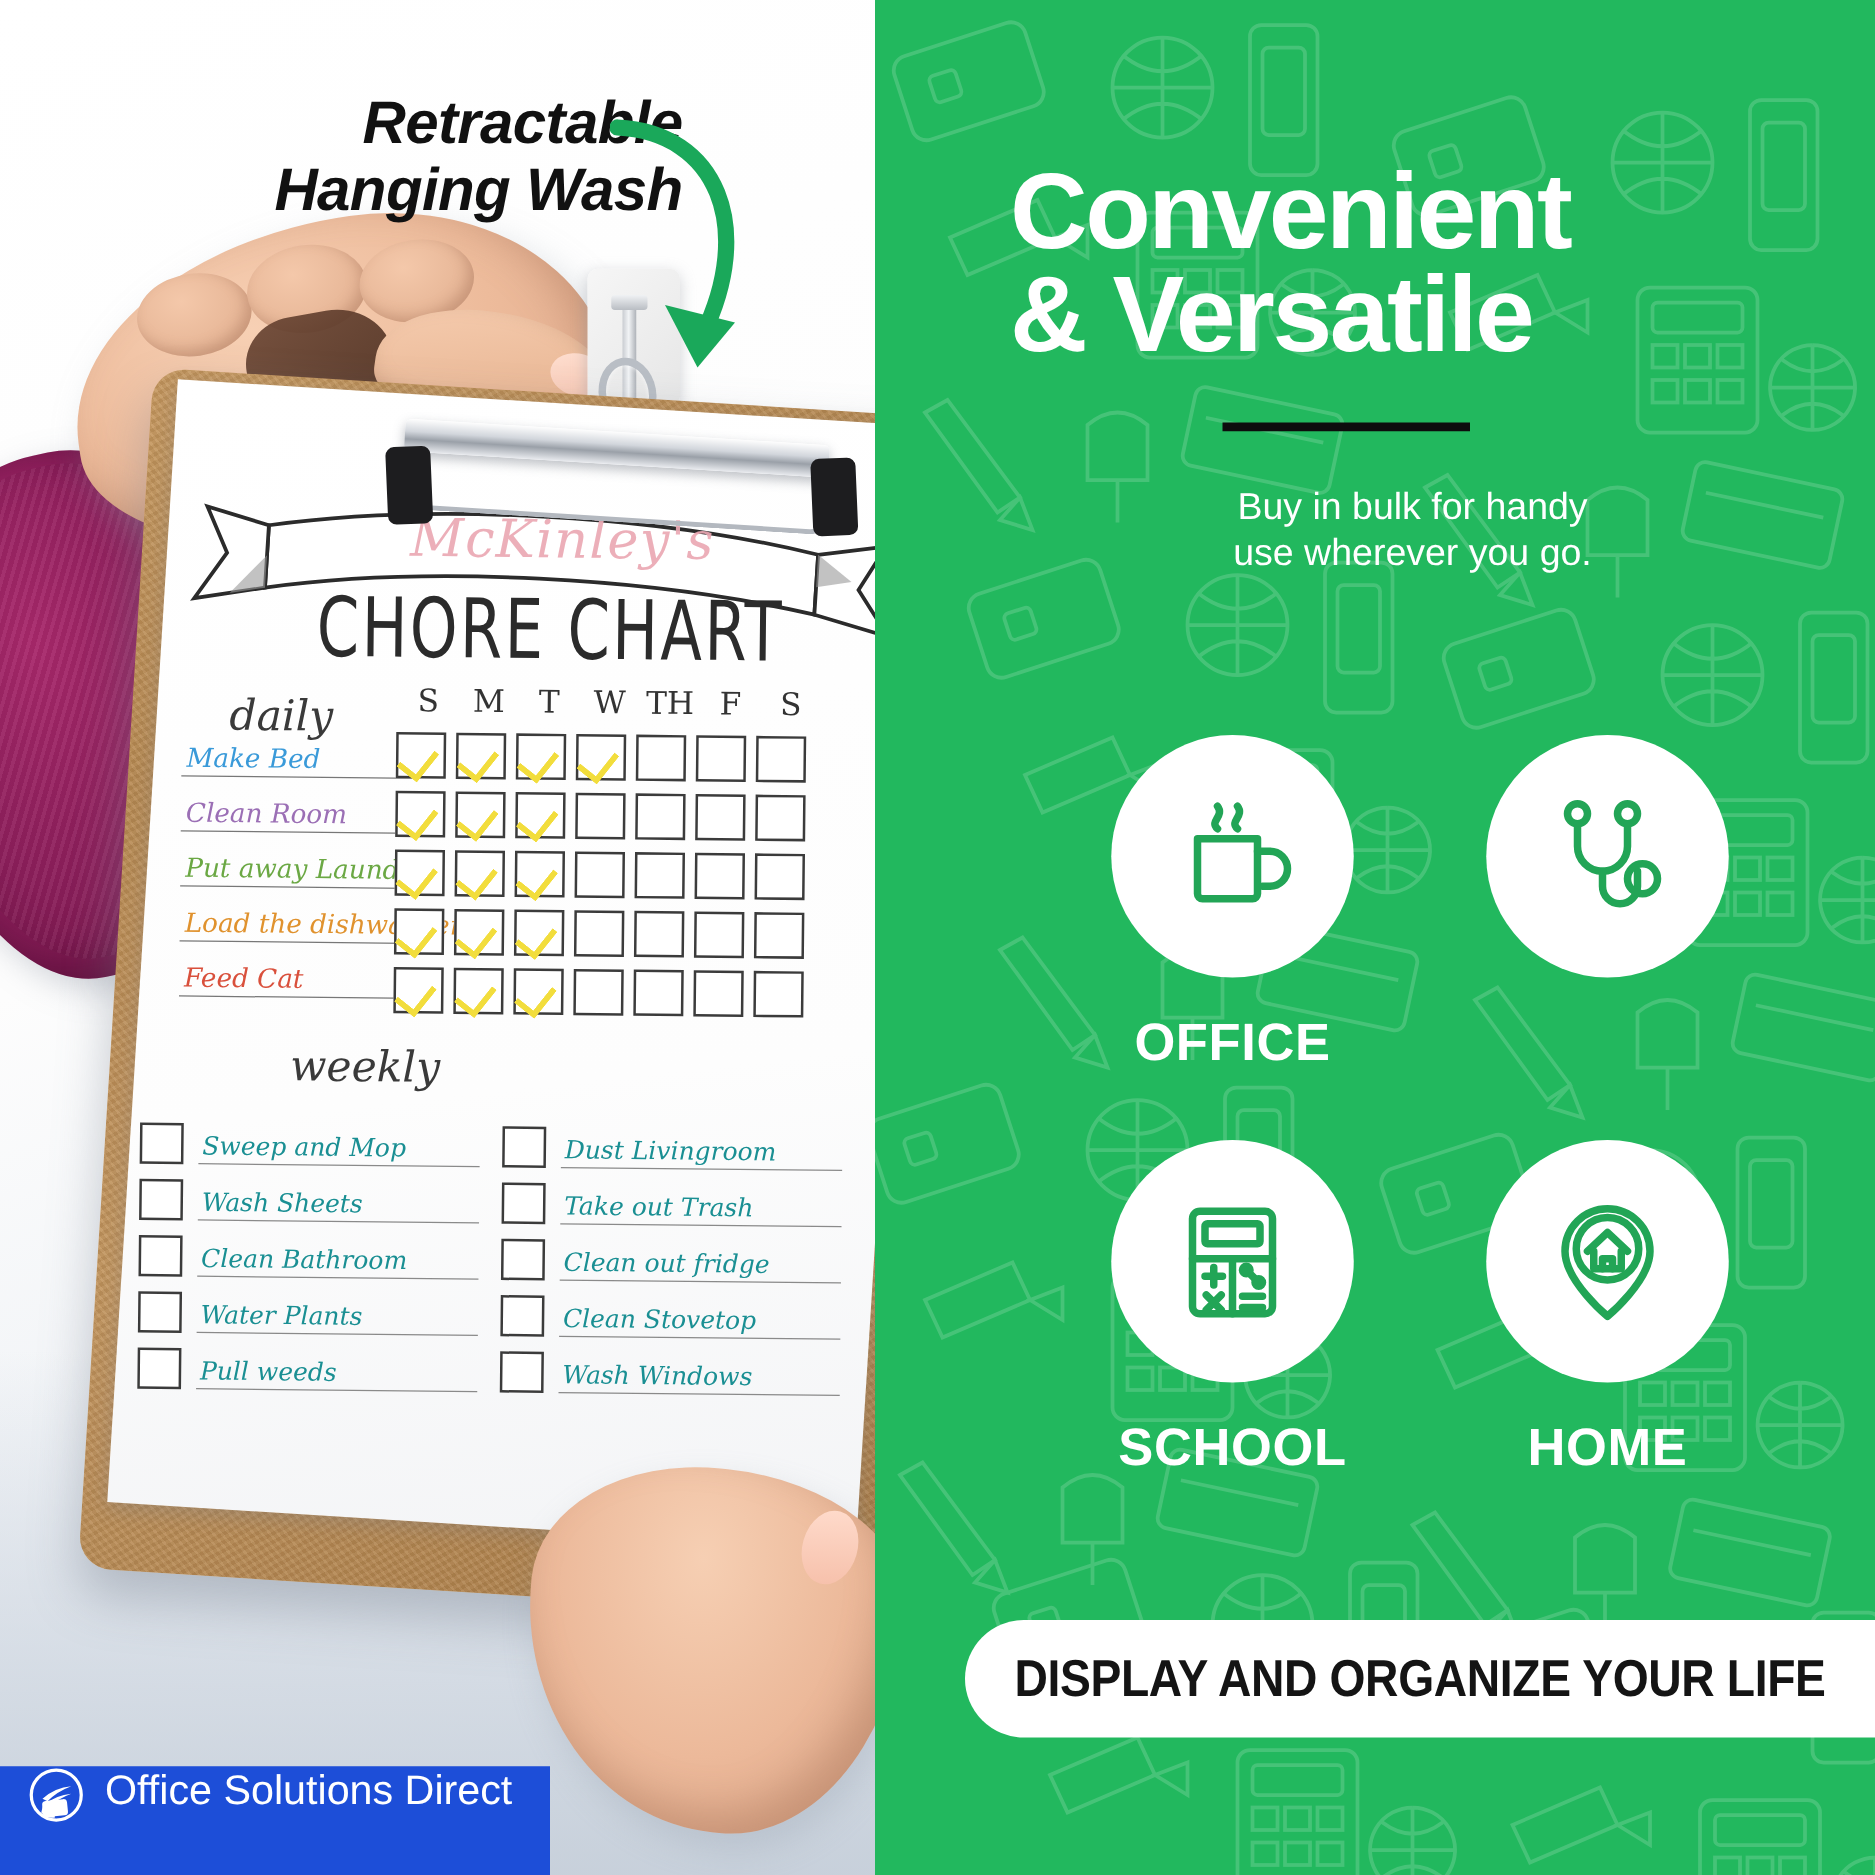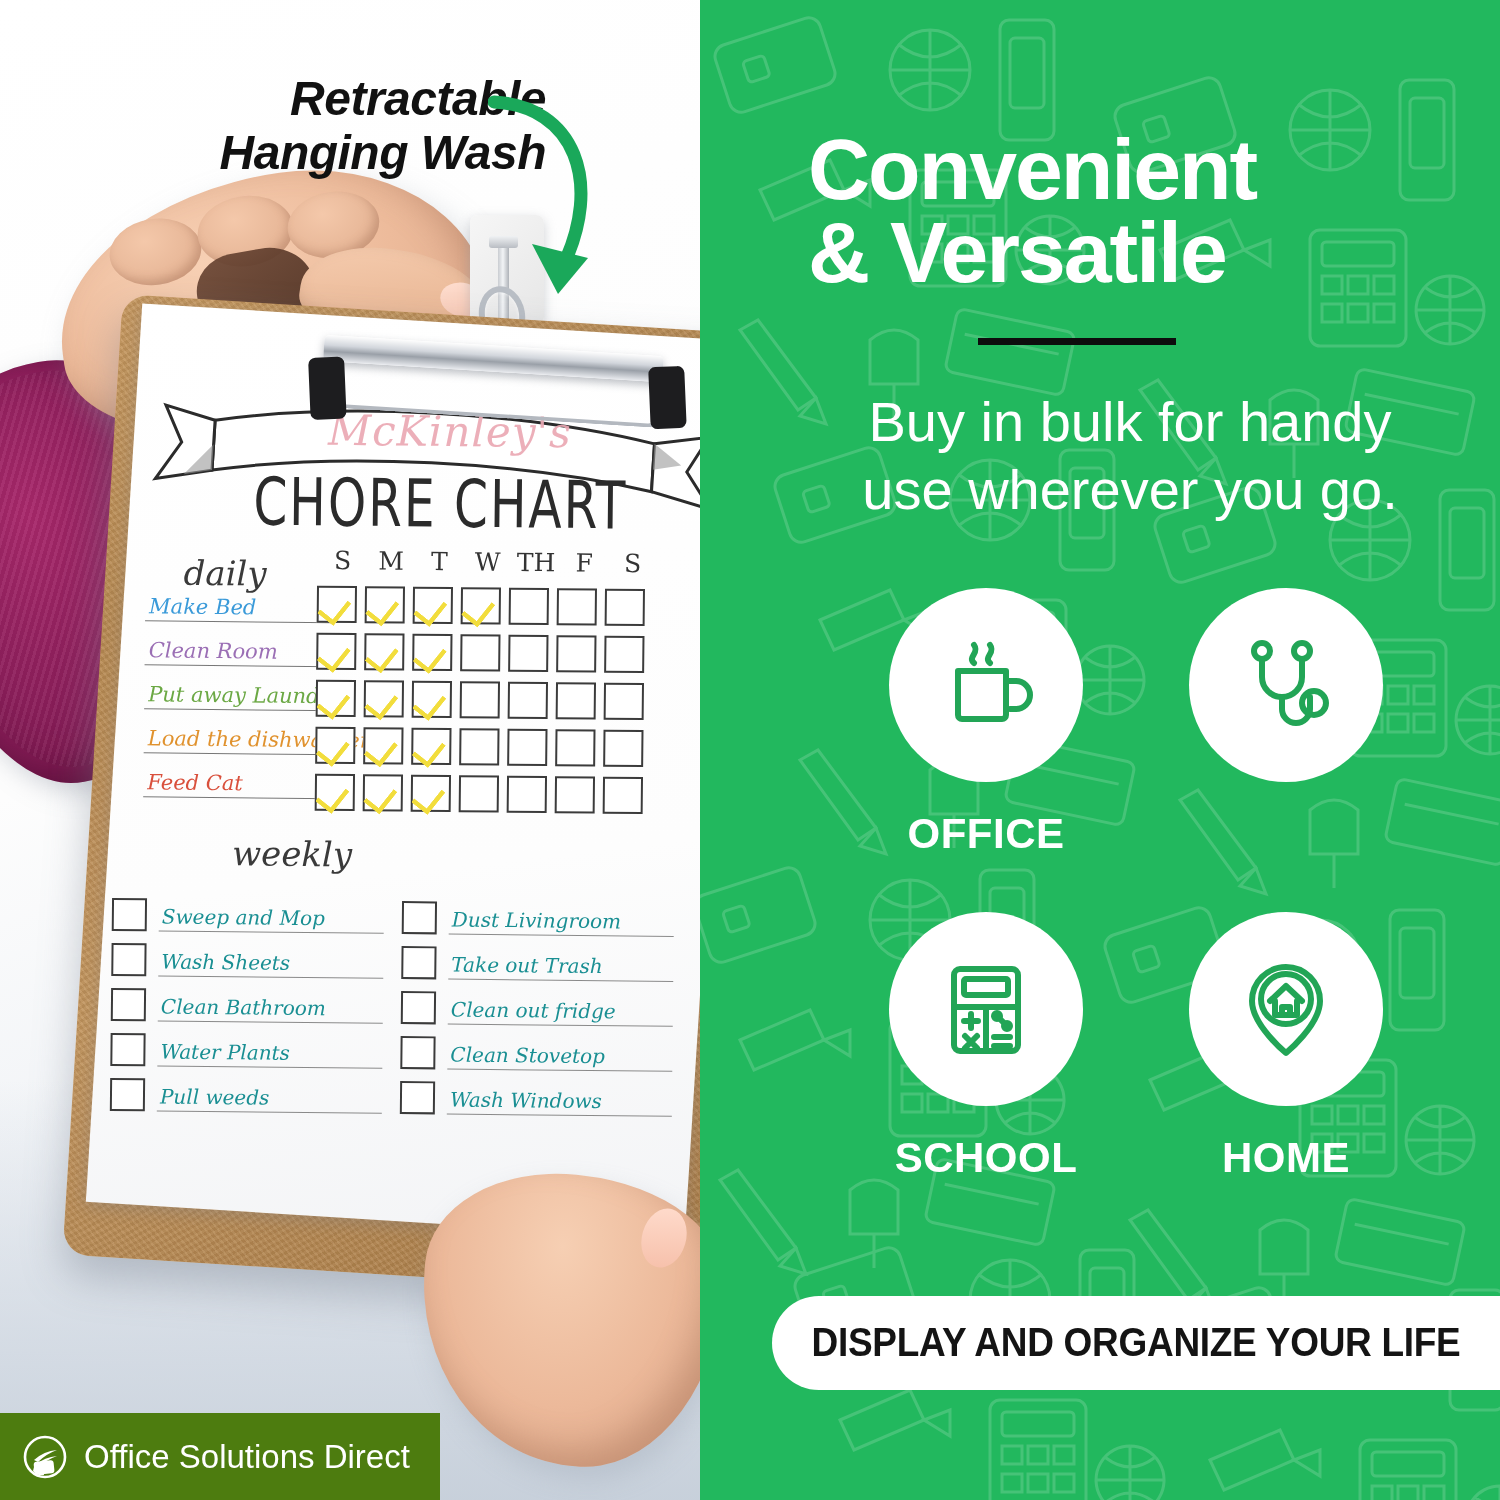--- a/index.html
+++ b/index.html
@@ -141,38 +141,38 @@
 
   
   .green-panel{position:absolute;left:700px;top:0;width:800px;height:1500px;
     background:#22b85e;overflow:hidden;}
   .pattern{position:absolute;inset:0;opacity:.16;}
 
   .headline{position:absolute;left:808px;top:88px;width:640px;
     font-size:86px;font-weight:bold;line-height:.97;letter-spacing:-2px;color:#fff;margin-top:40px;}
   .divider{position:absolute;left:978px;top:338px;width:198px;height:7px;background:#0d0d0d;}
   .subhead{position:absolute;left:820px;top:388px;width:620px;text-align:center;
-    font-size:56px;line-height:1.22;color:#fff;}
+    font-size:30px;line-height:1.22;color:#fff;}
 
   .icon-grid{position:absolute;left:836px;top:588px;width:600px;
     display:grid;grid-template-columns:1fr 1fr;row-gap:54px;}
   .icon-cell{display:flex;flex-direction:column;align-items:center;}
   .icon-circle{width:194px;height:194px;border-radius:50%;background:#fff;
     display:flex;align-items:center;justify-content:center;}
   .icon-label{margin-top:28px;font-size:42px;font-weight:bold;color:#fff;letter-spacing:.5px;}
 
   .banner{position:absolute;left:772px;top:1296px;width:728px;height:94px;
     background:#fff;border-radius:47px 0 0 47px;
     display:flex;align-items:center;justify-content:center;}
   .banner span{font-size:37px;font-weight:bold;letter-spacing:-.3px;color:#141414;
     transform:scaleY(1.12);}
 
   
-  .brand{position:absolute;left:0;top:1413px;width:440px;height:87px;background:#4d7c0f;
-    display:flex;align-items:center;padding-left:22px;box-sizing:border-box;gap:16px;}
+  .brand{position:absolute;left:0;top:1413px;width:440px;height:87px;background:#1d4ed8;
+    display:flex;padding-left:22px;box-sizing:border-box;gap:16px;}
   .brand-name{font-size:33px;color:#fff;}
 </style>
 </head>
 <body>
 
 <div class="stage">
 
   <div class="photo-side">
     <div class="wall-shadow"></div>
 

